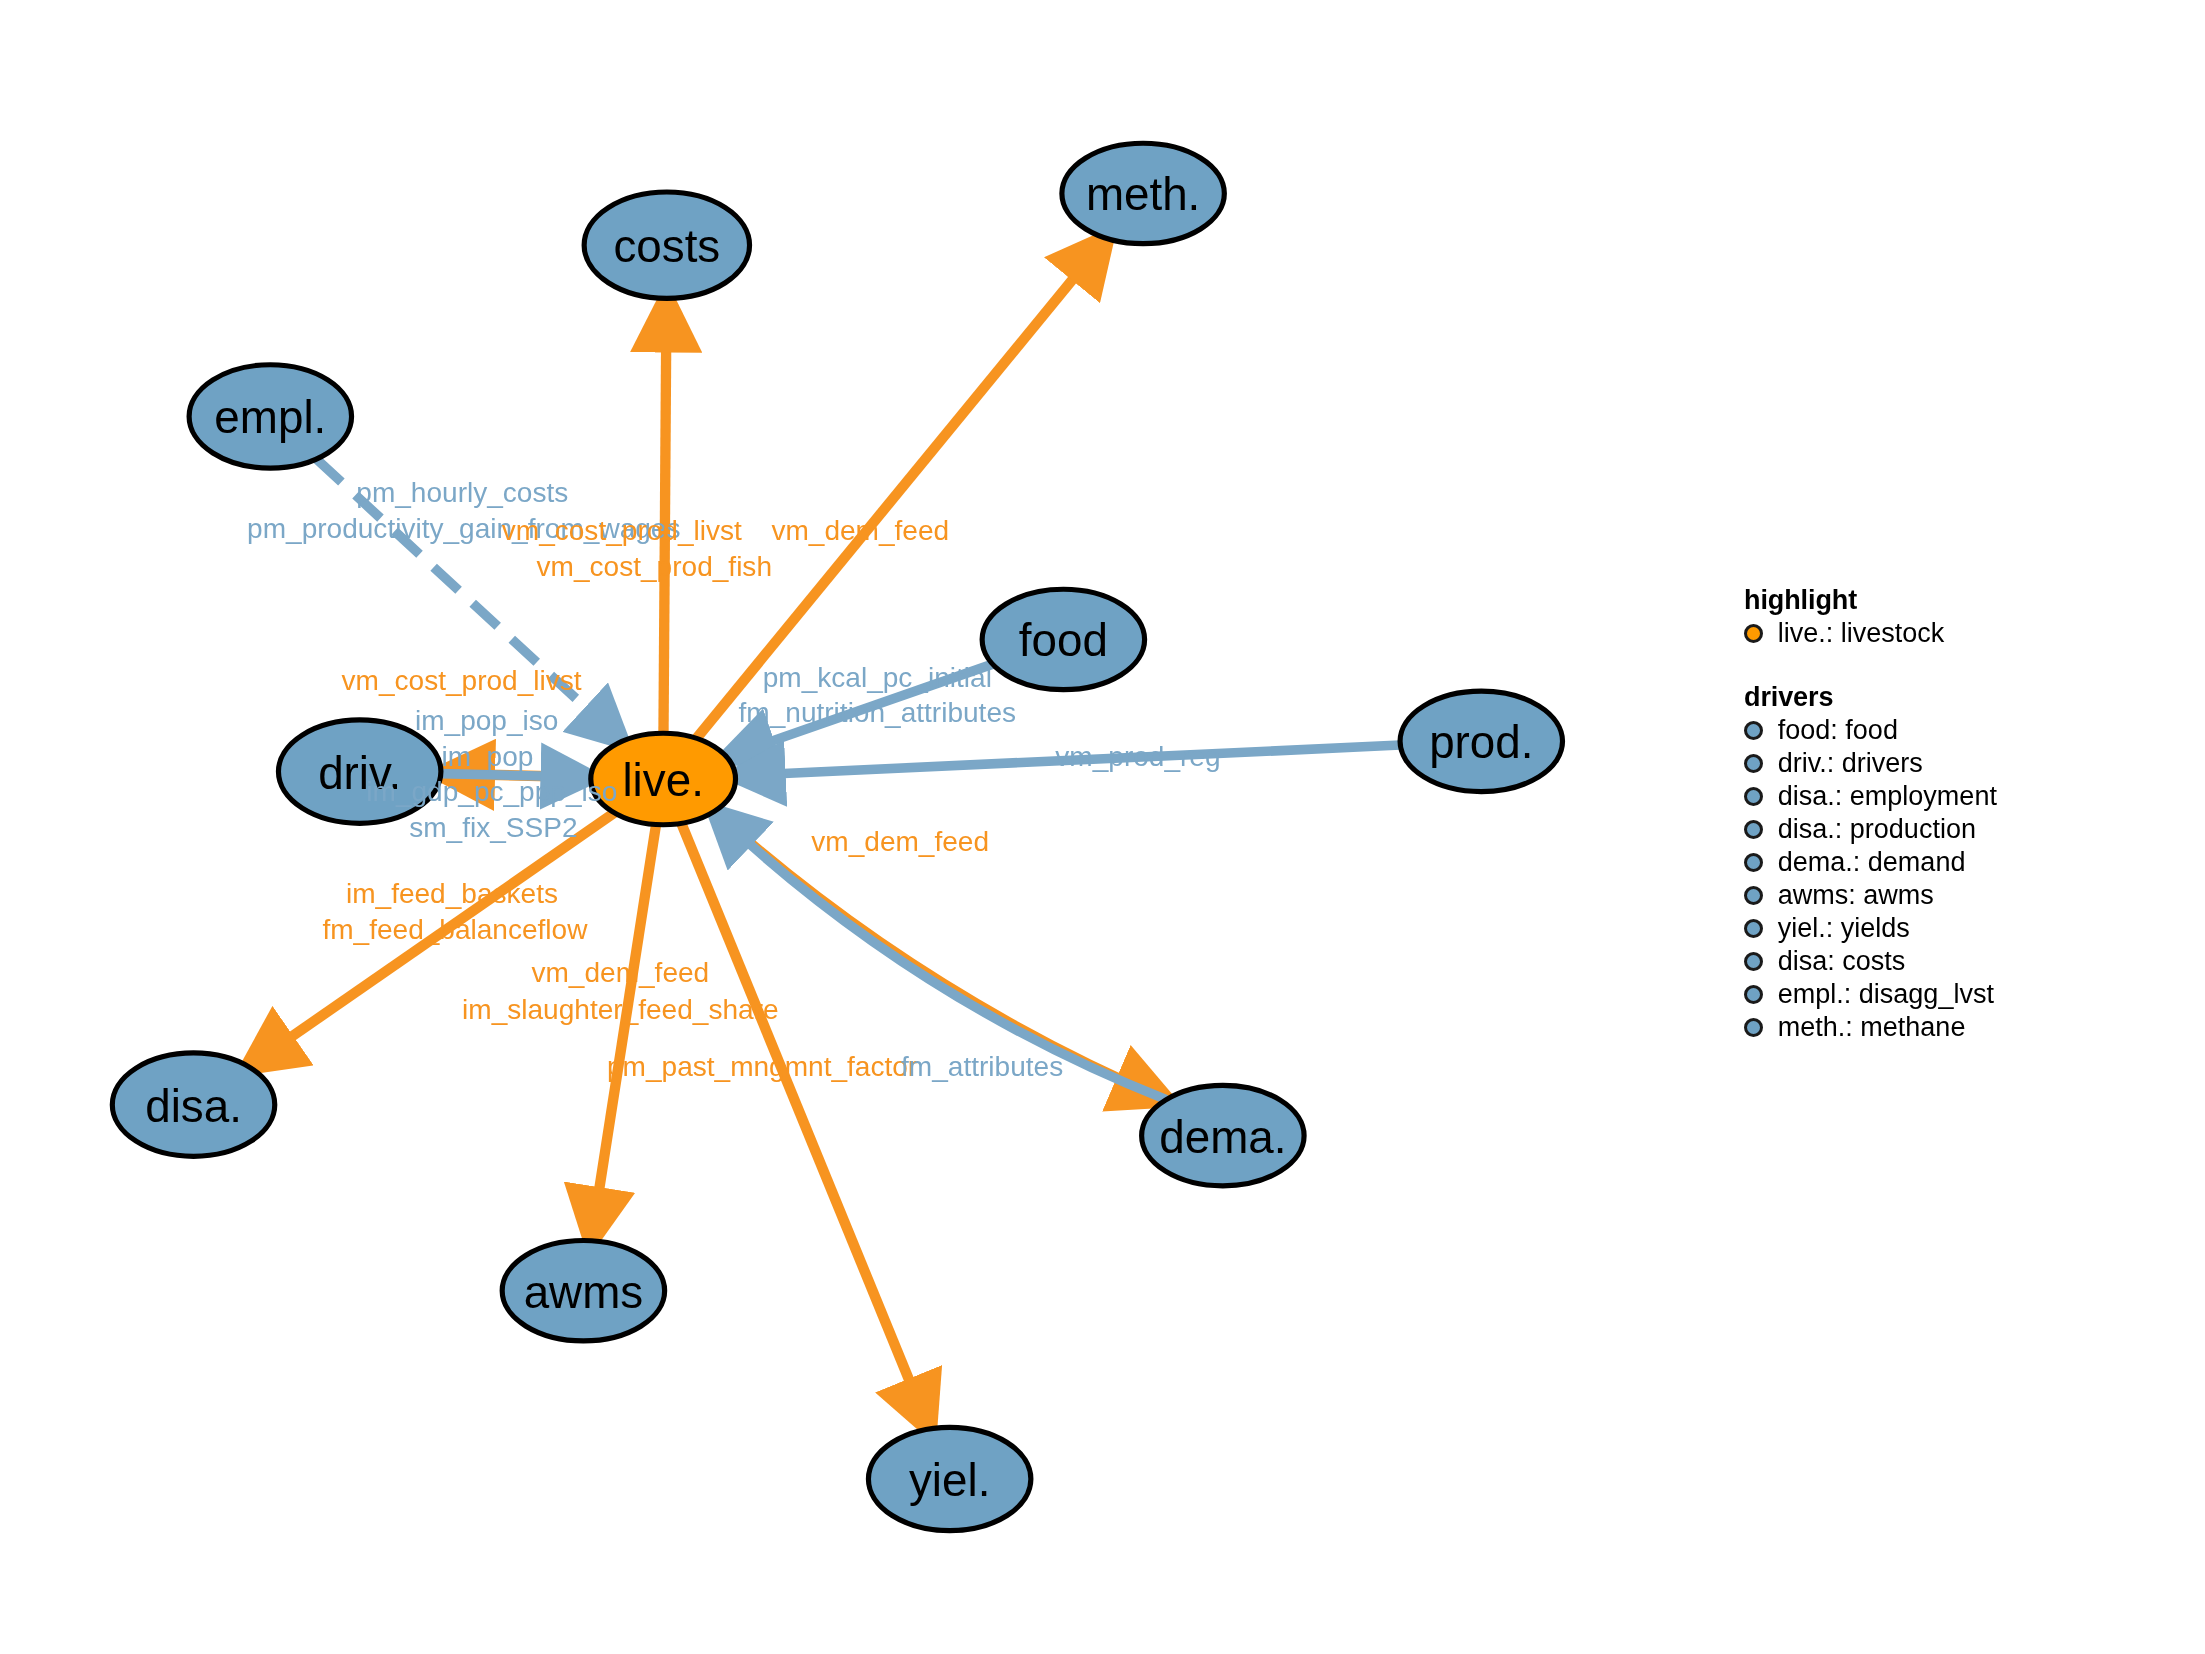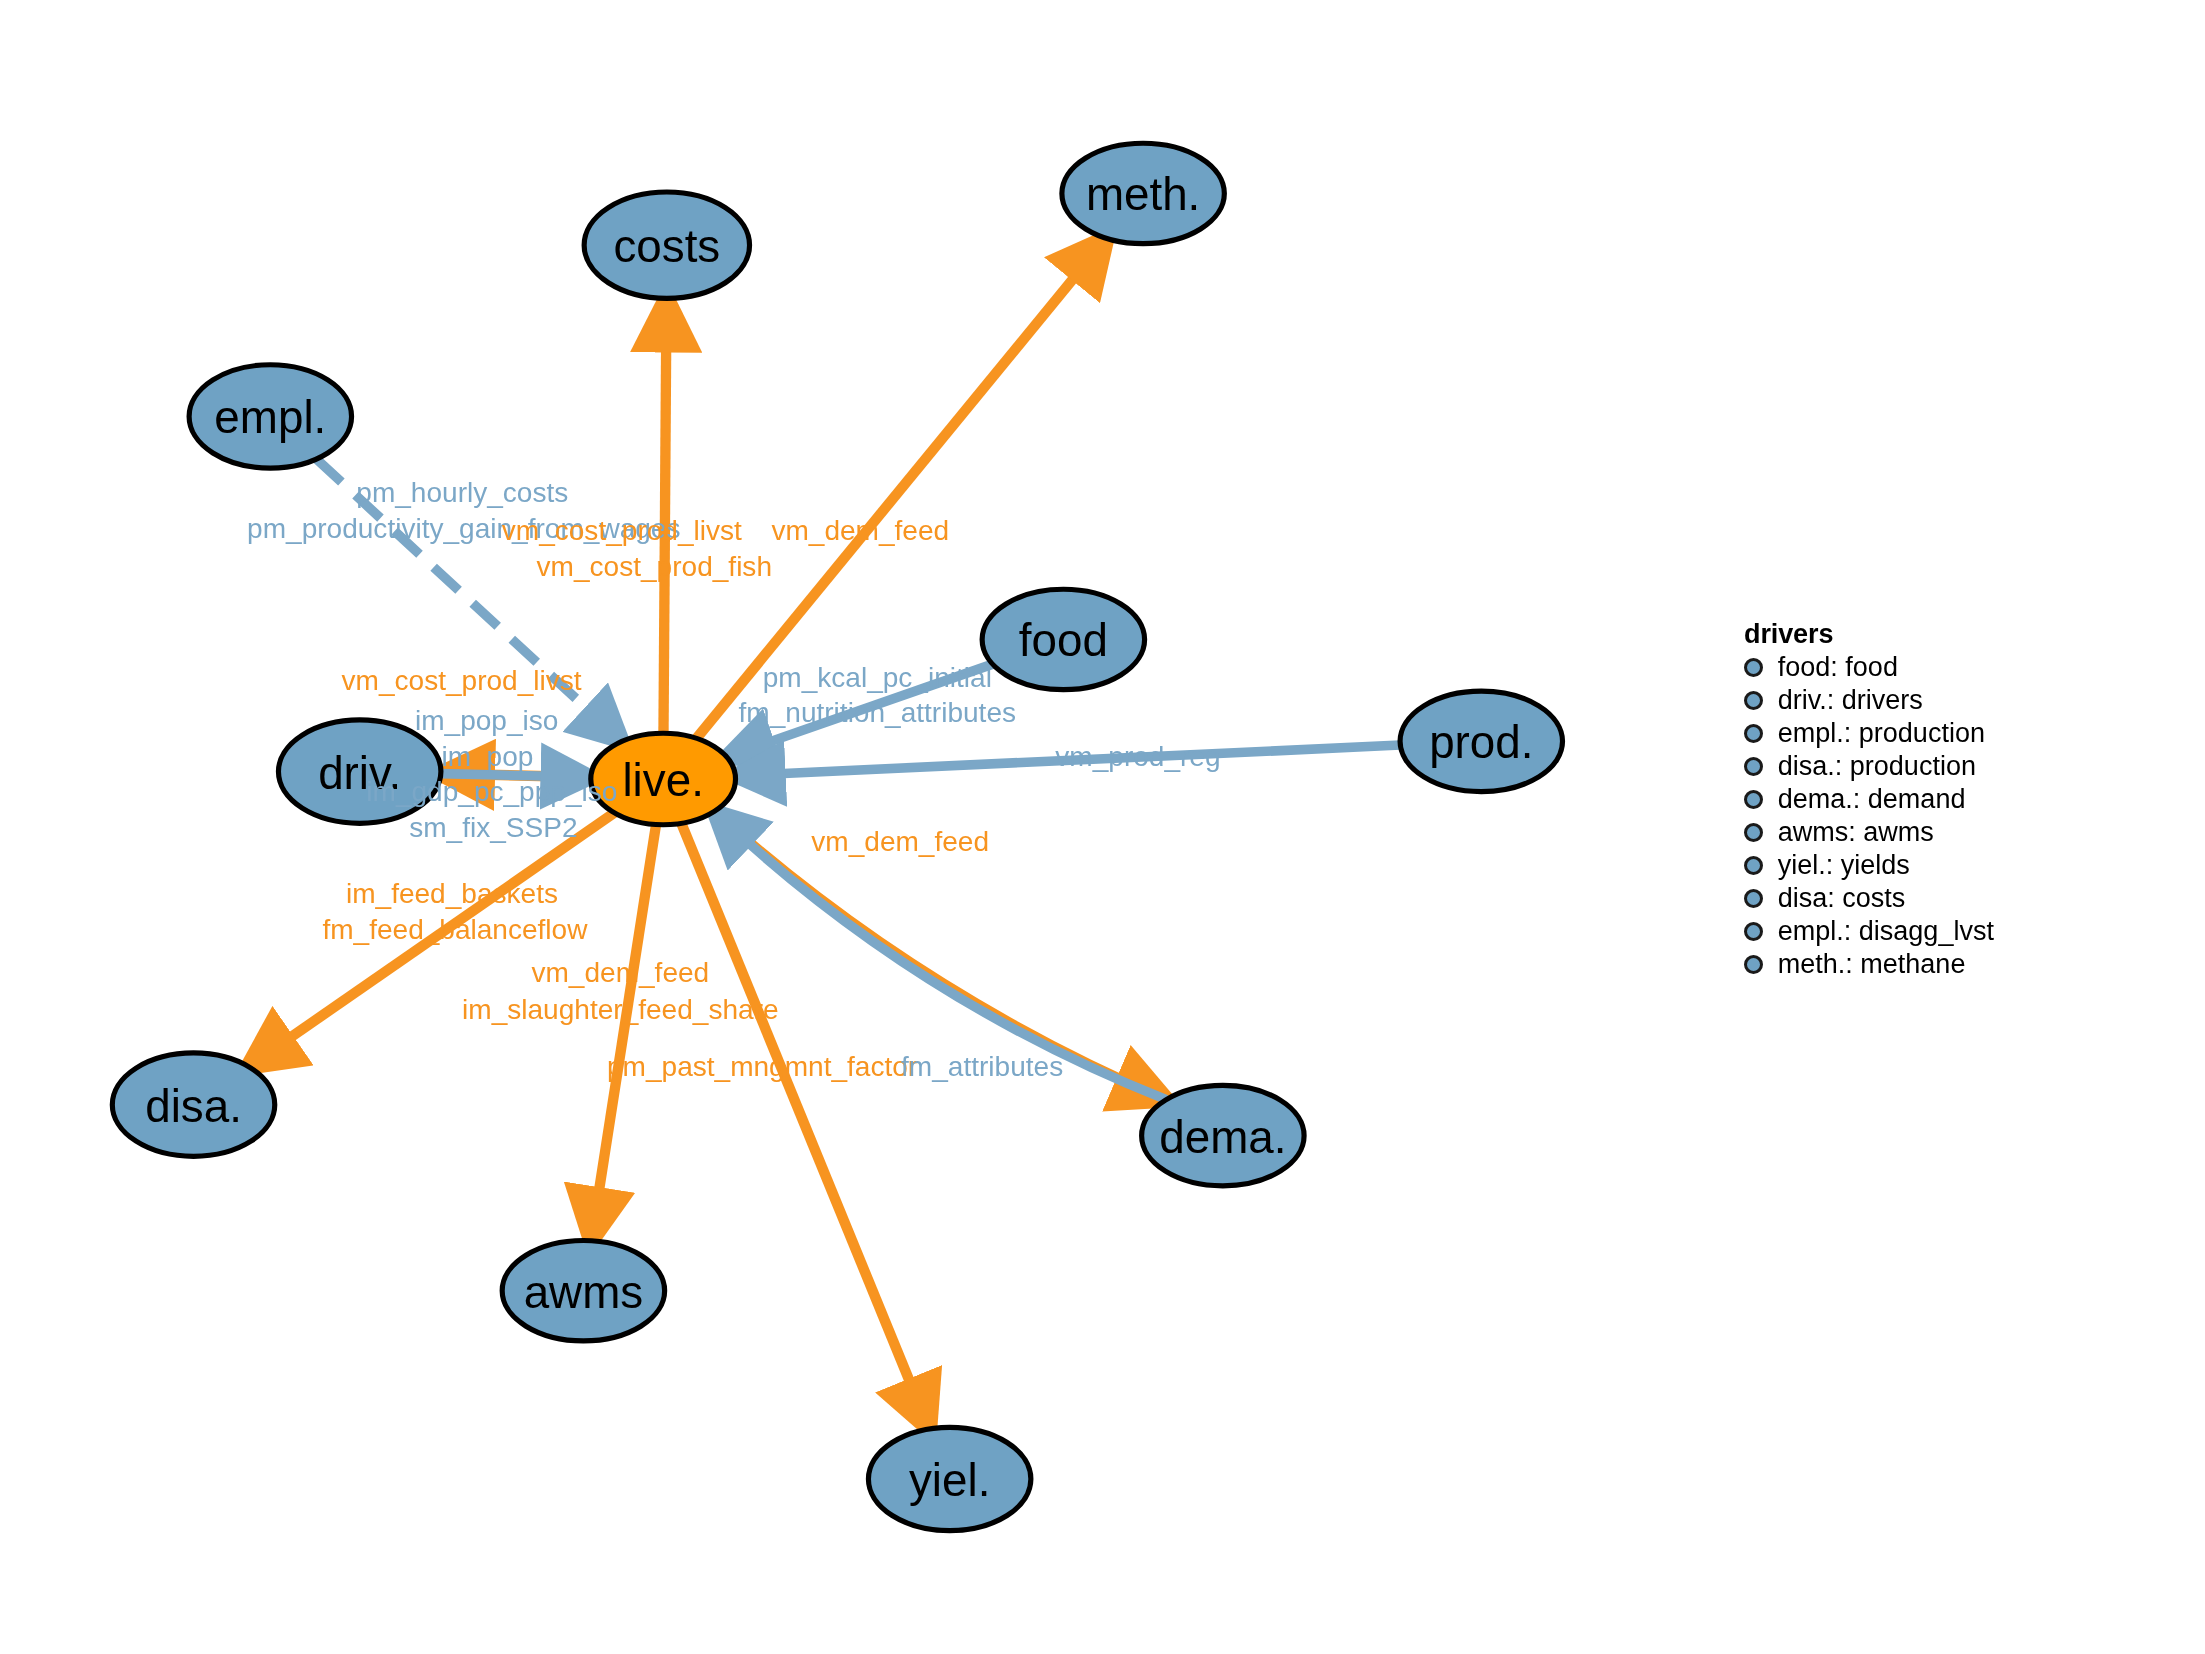--- a/index.html
+++ b/index.html
@@ -114,35 +114,44 @@
         <text class="edge-label orange" x="612" y="1223" text-anchor="middle">im_feed_baskets</text>
         <text class="edge-label orange" x="616" y="1272" text-anchor="middle">fm_feed_balanceflow</text>
         <text class="edge-label orange" x="840" y="1330" text-anchor="middle">vm_dem_feed</text>
         <text class="edge-label orange" x="840" y="1380" text-anchor="middle">im_slaughter_feed_share</text>
         <text class="edge-label orange" x="1032" y="1457" text-anchor="middle">pm_past_mngmnt_factor</text>
         <text class="edge-label blue" x="1330" y="1457" text-anchor="middle">fm_attributes</text>
       </g>
   </svg>
 
   <div class="legend">
+    <div class="legend-block">
+      <div class="legend-title legend-head">highlight</div>
+      <div id="legend-highlight-items">
+          <div class="legend-row">
+            <span class="swatch orange" style="background: rgb(255, 154, 0);"></span>
+            <span class="ltext">live.: livestock</span>
+          </div>
+        </div>
+    </div>
     <div class="legend-gap"></div>
     <div class="legend-block">
       <div class="legend-title legend-head">drivers</div>
       <div id="legend-module-items">
           <div class="legend-row">
             <span class="swatch blue" style="background: rgb(111, 162, 196);"></span>
             <span class="ltext">food: food</span>
           </div>
           <div class="legend-row">
             <span class="swatch blue" style="background: rgb(111, 162, 196);"></span>
             <span class="ltext">driv.: drivers</span>
           </div>
           <div class="legend-row">
             <span class="swatch blue" style="background: rgb(111, 162, 196);"></span>
-            <span class="ltext">empl.: production</span>
+            <span class="ltext">disa.: employment</span>
           </div>
           <div class="legend-row">
             <span class="swatch blue" style="background: rgb(111, 162, 196);"></span>
             <span class="ltext">disa.: production</span>
           </div>
           <div class="legend-row">
             <span class="swatch blue" style="background: rgb(111, 162, 196);"></span>
             <span class="ltext">dema.: demand</span>
           </div>
           <div class="legend-row">

